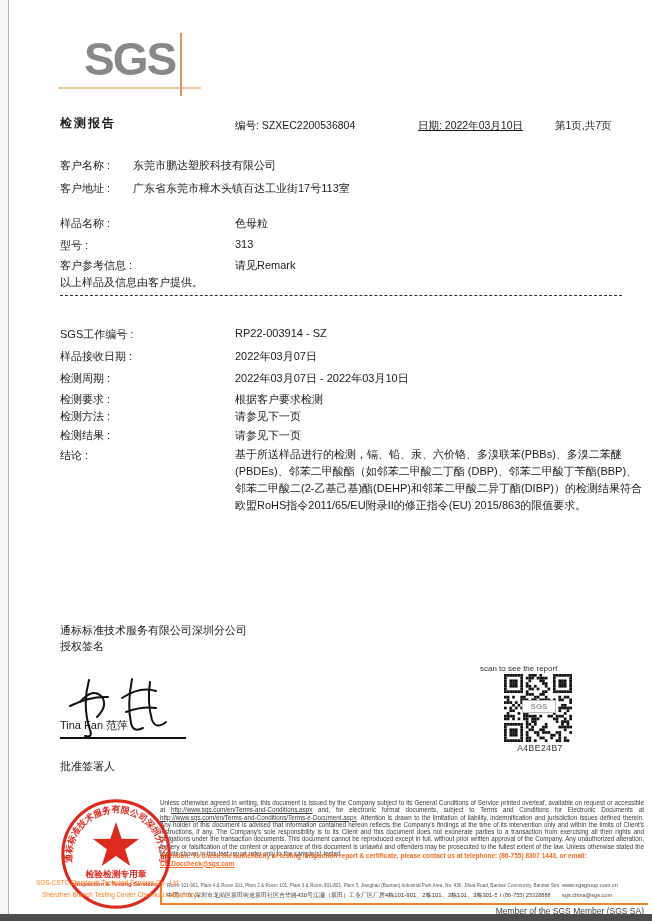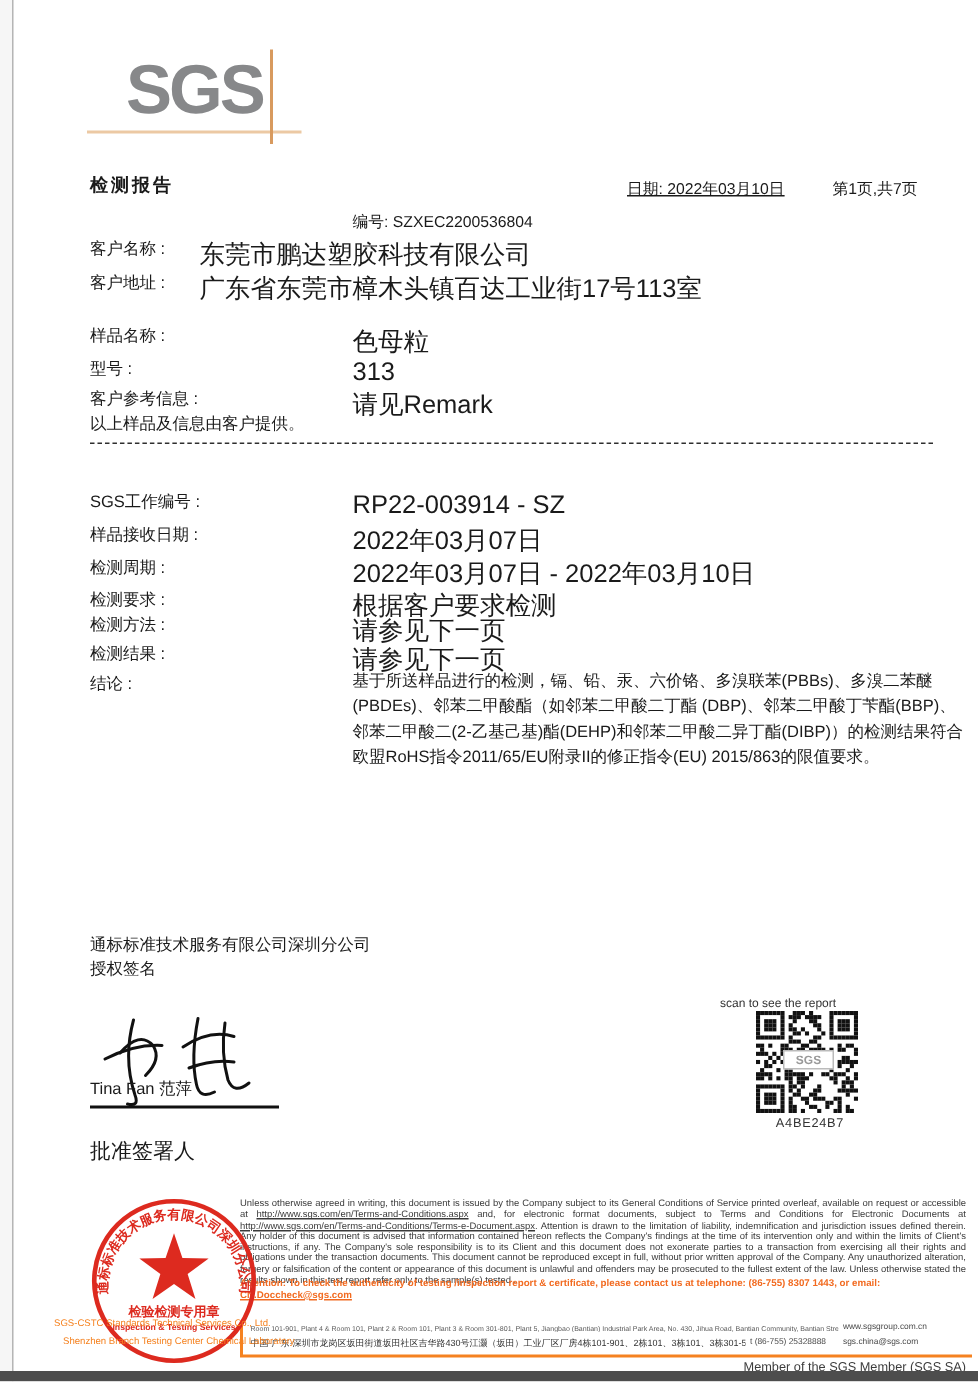--- a/index.html
+++ b/index.html
@@ -12,28 +12,28 @@
   
   .logo-text{left:84px;top:36px;font-size:46px;font-weight:bold;color:#87888a;letter-spacing:-2px;
              font-family:"Liberation Sans","DejaVu Sans",sans-serif;line-height:1;}
   .logo-hline{left:58px;top:87px;width:143px;height:2px;background:#ecc9a4;}
   .logo-vline{left:180px;top:33px;width:2px;height:63px;background:#d89a5e;}
   
   .title{left:60px;top:115px;font-size:12px;font-weight:bold;letter-spacing:2px;color:#1a1a1a;}
   .hdr{top:119px;font-size:10.5px;color:#1a1a1a;}
   
   .lbl{left:60px;font-size:11px;color:#1a1a1a;white-space:nowrap;}
-  .val{font-size:17px;color:#1a1a1a;white-space:nowrap;}
+  .val{font-size:11px;color:#1a1a1a;white-space:nowrap;}
   .dashes{left:60px;top:295px;width:562px;border-top:1.5px dashed #2e2e2e;}
   .conc{left:235px;top:446px;width:409px;font-size:11px;line-height:17px;color:#1a1a1a;text-align:left;}
   
   .signer{left:60px;top:622px;font-size:11px;line-height:16px;color:#1a1a1a;}
   .sig-underline{left:60px;top:737px;width:126px;height:2px;background:#111;}
   .sig-name{left:60px;top:718px;font-size:11px;color:#1a1a1a;}
-  .sig-role{left:60px;top:759px;font-size:14px;color:#1a1a1a;text-align:right;}
+  .sig-role{left:60px;top:759px;font-size:11px;color:#1a1a1a;text-align:right;}
   
   .qr-caption{left:480px;top:664px;width:120px;text-align:left;font-size:8px;color:#333;}
   .qr-box{left:504px;top:674px;width:68px;height:68px;}
   .qr-code{left:480px;top:743px;width:120px;text-align:center;font-size:8.5px;color:#333;letter-spacing:.5px;}
   .qr-center{left:522px;top:700px;width:32px;text-align:center;font-size:8px;font-weight:bold;color:#9a9a9a;
              background:#fff;border:1px solid #bbb;line-height:11px;}
   
   .legal{left:160px;top:799px;width:484px;font-size:6.3px;line-height:7.3px;color:#3a3a3a;text-align:justify;}
   .legal a,.legal .lnk{color:#3a3a3a;text-decoration:underline;}
   .attention{left:160px;top:852px;width:484px;font-size:6.5px;line-height:7.5px;font-weight:bold;color:#f26b21;}
@@ -56,21 +56,21 @@
 
 <div class="page">
 
   <div class="abs edge-left"></div>
 
   <div class="abs logo-text">SGS</div>
   <div class="abs logo-hline"></div>
   <div class="abs logo-vline"></div>
 
   <div class="abs title">检测报告</div>
-  <div class="abs hdr" style="left:235px;margin-top:22px;">编号: SZXEC2200536804</div>
+  <div class="abs hdr" style="left:235px;">编号: SZXEC2200536804</div>
   <div class="abs hdr" style="left:418px;text-decoration:underline;">日期: 2022年03月10日</div>
   <div class="abs hdr" style="left:555px;">第1页,共7页</div>
 
   <div class="abs lbl" style="top:158px;">客户名称 :</div>
   <div class="abs val" style="left:133px;top:158px;">东莞市鹏达塑胶科技有限公司</div>
   <div class="abs lbl" style="top:181px;">客户地址 :</div>
   <div class="abs val" style="left:133px;top:181px;">广东省东莞市樟木头镇百达工业街17号113室</div>
 
   <div class="abs lbl" style="top:216px;">样品名称 :</div>
   <div class="abs val" style="left:235px;top:216px;">色母粒</div>

